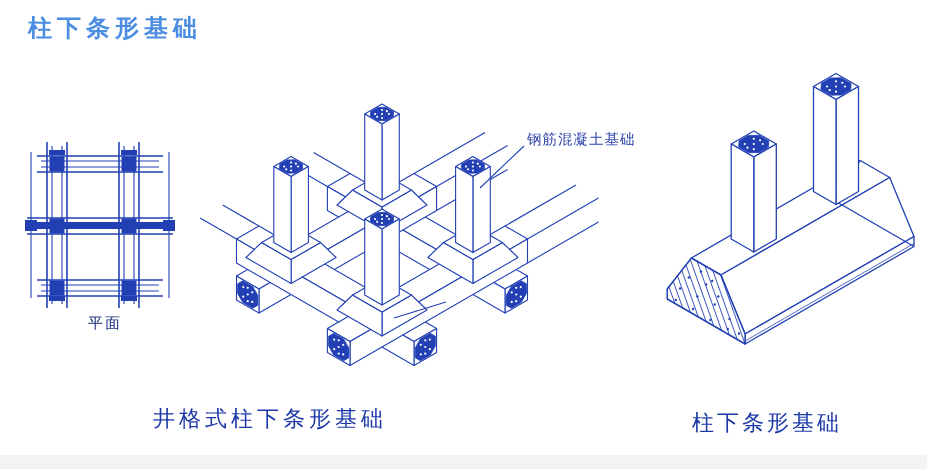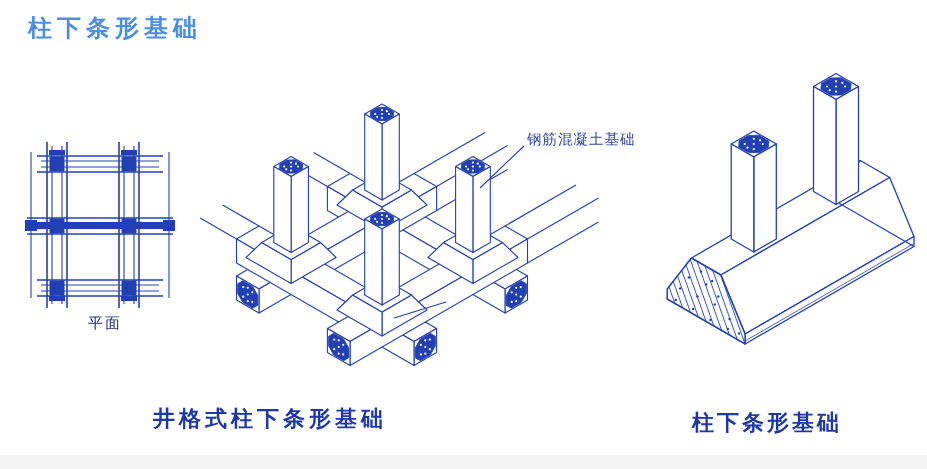--- a/index.html
+++ b/index.html
@@ -14,21 +14,21 @@
   .fig-svg{position:absolute;}
   #plan-svg{left:25px;top:138px;}
   #grid-svg{left:182px;top:84px;}
   #strip-svg{left:640px;top:72px;}
   #overlay-svg{left:0;top:0;pointer-events:none;}
   .plan-caption{position:absolute;left:75px;top:314px;width:60px;text-align:center;
                 font-size:15px;color:var(--plan-label);letter-spacing:2px;}
   .ann{position:absolute;font-size:14.5px;color:var(--label);white-space:nowrap;letter-spacing:1px;}
   #ann-column{left:527px;top:130px;}
   #ann-foundation{left:449px;top:292px;}
-  .caption{position:absolute;font-weight:bold;font-size:22px;color:var(--caption);
+  .caption{position:absolute;font-weight:normal;font-size:22px;color:var(--caption);
            text-align:center;white-space:nowrap;}
   #caption-grid{left:135px;top:404px;width:270px;letter-spacing:4px;}
   #caption-strip{left:672px;top:408px;width:190px;letter-spacing:3px;}
   .ln{stroke:var(--line);fill:none;stroke-width:1.6px;}
   .lnthin{stroke:var(--line);fill:none;stroke-width:1.1px;}
   .fl{fill:var(--line);stroke:none;}
 </style>
 </head>
 <body>
 

